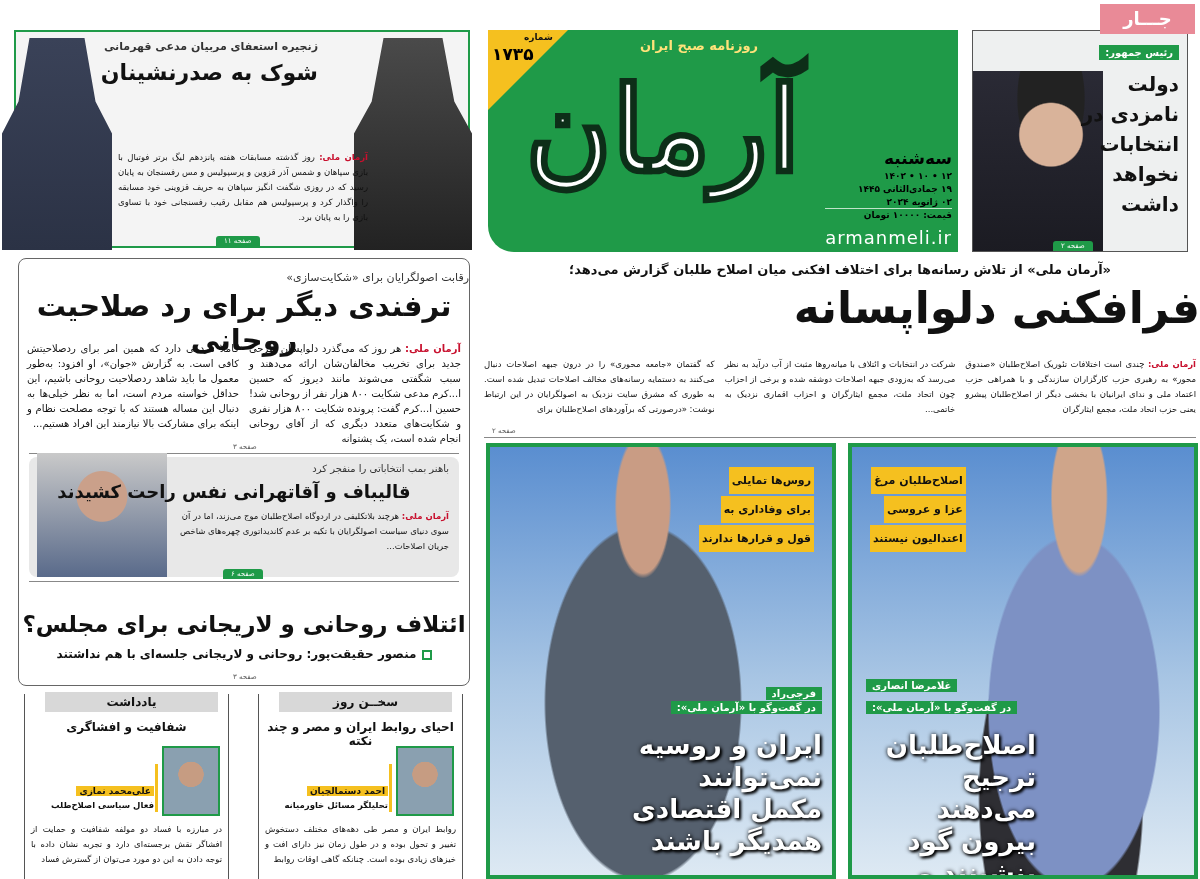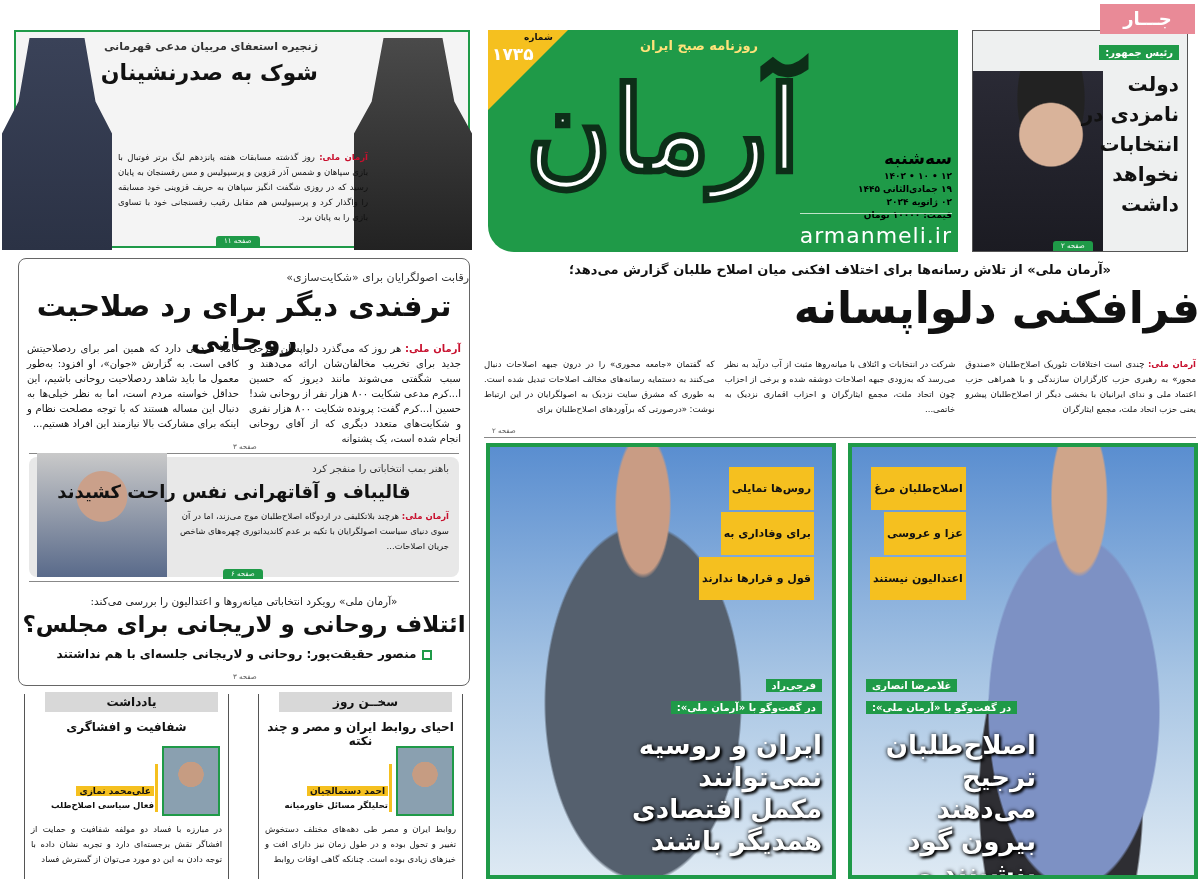--- a/index.html
+++ b/index.html
@@ -4,25 +4,25 @@
 <style>
 *{box-sizing:border-box;margin:0;padding:0}
 body{width:1200px;height:879px;overflow:hidden;background:#fff;font-family:"DejaVu Sans",sans-serif;direction:rtl;position:relative;color:#111}
 .abs{position:absolute}
 
 #masthead{left:488px;top:30px;width:470px;height:222px;background:#1f9a48;border-radius:0 0 0 26px;overflow:hidden}
 #masthead .logo{position:absolute;left:10px;top:0;width:330px;height:222px;color:#fff;font-family:"DejaVu Serif",serif;font-weight:bold;font-size:118px;line-height:200px;text-align:center;-webkit-text-stroke:3px #0d2e18;direction:rtl}
 #masthead .tagline{position:absolute;right:200px;top:8px;color:#ffe27a;font-size:13px;font-weight:bold}
 #issue{position:absolute;left:0;top:0;width:0;height:0;border-top:80px solid #f5c01f;border-right:80px solid transparent}
 #issue-label{position:absolute;left:36px;top:2px;font-size:9px;font-weight:bold;color:#111}
-#issue-num{position:absolute;left:4px;top:14px;font-size:17px;font-weight:bold;color:#ffffff;direction:ltr}
+#issue-num{position:absolute;left:4px;top:14px;font-size:17px;font-weight:bold;color:#000000;direction:ltr}
 #masthead .dateblock{position:absolute;right:6px;top:118px;color:#000000;text-align:right;font-weight:bold}
 #masthead .dateblock .day{font-size:17px;margin-bottom:2px}
 #masthead .dateblock .line{font-size:9px;line-height:13px}
-#masthead .url{position:absolute;right:6px;bottom:4px;color:#fff;font-size:22px;direction:ltr;letter-spacing:1px;border-top:1px solid #bfe3c9;padding-top:9px}
+#masthead .url{position:absolute;right:6px;bottom:4px;color:#fff;font-size:18px;direction:ltr;letter-spacing:1px;border-top:1px solid #bfe3c9;padding-top:18px}
 
 #jar{left:1100px;top:4px;width:95px;height:30px;background:#e98a97;color:#fff;font-weight:bold;font-size:18px;text-align:center;line-height:30px;letter-spacing:6px}
 #raisi{left:972px;top:30px;width:216px;height:222px;background:#eef0f0;border:1px solid #555;overflow:hidden}
 #raisi .kicker{position:absolute;right:8px;top:14px;background:#1f9a48;color:#fff;font-size:10px;padding:2px 6px;font-weight:bold}
 #raisi .title{position:absolute;right:8px;top:38px;width:120px;font-size:20px;font-weight:bold;line-height:30px;text-align:right;color:#111}
 #raisi .photo{position:absolute;left:0;top:40px;width:130px;height:182px;background:radial-gradient(circle at 60% 35%,#d9b39a 0 22%,transparent 23%),radial-gradient(ellipse at 60% 15%,#222 0 30%,transparent 31%),linear-gradient(#2a2a35,#1b1b22)}
 .pagetag{position:absolute;background:#1f9a48;color:#fff;font-size:7px;padding:1px 8px;border-radius:3px 3px 0 0}
 
 #sports{left:14px;top:30px;width:456px;height:218px;border:2px solid #1f9a48;background:#f4f4f4}
 #sports .kicker{position:absolute;right:150px;top:8px;font-size:11px;font-weight:bold;color:#333}
@@ -61,21 +61,21 @@
 .note .title{position:absolute;top:26px;width:100%;text-align:center;font-size:12px;font-weight:bold}
 .note .photo{position:absolute;right:8px;top:52px;width:58px;height:70px;border:2px solid #1f9a48;background:radial-gradient(circle at 50% 40%,#c69c82 0 26%,transparent 27%),#8aa0b0}
 .note .name{position:absolute;right:74px;top:92px;background:#f5c01f;font-size:9px;font-weight:bold;padding:0 3px}
 .note .role{position:absolute;right:74px;top:106px;font-size:8.5px;font-weight:bold}
 .note .vbar{position:absolute;right:70px;top:70px;width:3px;height:48px;background:#f5c01f}
 .note .body{position:absolute;top:128px;right:6px;left:6px;font-size:8.5px;line-height:15px;text-align:justify}
 
 .feature{position:absolute;top:443px;width:350px;height:436px;border:4px solid #1f9a48;background:linear-gradient(#5a8ed0,#a9c6e4 55%,#dde9f3);overflow:hidden}
 .feature .person{position:absolute;bottom:0;width:260px;height:430px}
 .feature .quote{position:absolute;top:20px;font-size:11px;font-weight:bold;line-height:19px}
-.feature .quote span{background:#f5c01f;padding:12px 3px;display:inline-block;margin-bottom:2px}
+.feature .quote span{background:#f5c01f;padding:4px 3px;display:inline-block;margin-bottom:2px}
 .feature .who{position:absolute;background:#1f9a48;color:#fff;font-size:10px;padding:1px 6px;font-weight:bold}
 .feature .big{position:absolute;color:#fff;font-size:26px;font-weight:bold;line-height:32px;text-shadow:0 0 4px #000,2px 2px 3px #000}
 </style>
 </head>
 <body>
 
 <div id="masthead" class="abs">
   <div id="issue"></div>
   <div id="issue-label">شماره</div>
   <div id="issue-num">۱۷۳۵</div>
@@ -128,21 +128,20 @@
   <div class="pgnum" style="left:214px;top:184px">صفحه ۳</div>
   <div class="hrule" style="left:10px;top:194px;width:430px"></div>
   <div id="qalibaf">
     <div class="photo"></div>
     <div class="kicker">باهنر بمب انتخاباتی را منفجر کرد</div>
     <div class="title">قالیباف و آقاتهرانی نفس راحت کشیدند</div>
     <div class="body"><span class="redlead">آرمان ملی:</span> <span>هرچند بلاتکلیفی در اردوگاه اصلاح‌طلبان موج می‌زند، اما در آن سوی دنیای سیاست اصولگرایان با تکیه بر عدم کاندیداتوری چهره‌های شاخص جریان اصلاحات...</span></div>
     <div class="pagetag" style="left:194px;bottom:-2px">صفحه ۶</div>
   </div>
   <div class="hrule" style="left:10px;top:322px;width:430px"></div>
-  <div id="etelaf-kicker">«آرمان ملی» رویکرد انتخاباتی میانه‌روها و اعتدالیون را بررسی می‌کند:</div>
   <div id="etelaf-title">ائتلاف روحانی و لاریجانی برای مجلس؟</div>
   <div id="etelaf-sub"><span class="sqg"></span><span>منصور حقیقت‌پور: روحانی و لاریجانی جلسه‌ای با هم نداشتند</span></div>
   <div class="pgnum" style="left:214px;top:414px">صفحه ۳</div>
 </div>
 
 <div class="note" style="left:258px">
   <div class="head">سخــن روز</div>
   <div class="title">احیای روابط ایران و مصر و چند نکته</div>
   <div class="photo"></div>
   <div class="vbar"></div>
@@ -161,21 +160,21 @@
   <div class="body">در مبارزه با فساد دو مولفه شفافیت و حمایت از افشاگر نقش برجسته‌ای دارد و تجربه نشان داده با توجه دادن به این دو مورد می‌توان از گسترش فساد</div>
 </div>
 
 <div class="feature" style="left:486px">
   <div class="person" style="left:10px;background:radial-gradient(ellipse at 55% 14%,#c99c84 0 13%,transparent 14%),radial-gradient(ellipse at 55% 60%,#55606e 0 48%,transparent 49%)"></div>
   <div class="quote" style="right:18px;text-align:right">
     <span>روس‌ها تمایلی</span><br>
     <span>برای وفاداری به</span><br>
     <span>قول و قرارها ندارند</span>
   </div>
-  <div class="who" style="right:10px;top:232px">فرجی‌راد</div>
+  <div class="who" style="right:10px;top:240px">فرجی‌راد</div>
   <div class="who" style="right:10px;top:254px">در گفت‌وگو با «آرمان ملی»:</div>
   <div class="big" style="right:10px;top:282px;width:200px;text-align:right">ایران و روسیه نمی‌توانند مکمل اقتصادی همدیگر باشند</div>
 </div>
 
 <div class="feature" style="left:848px">
   <div class="person" style="right:-10px;background:radial-gradient(ellipse at 52% 12%,#cfa58a 0 14%,transparent 15%),radial-gradient(ellipse at 50% 62%,#7d91c4 0 46%,transparent 47%),radial-gradient(ellipse at 45% 82%,#2e2e33 0 40%,transparent 41%)"></div>
   <div class="quote" style="left:18px;text-align:right">
     <span>اصلاح‌طلبان مرغ</span><br>
     <span>عزا و عروسی</span><br>
     <span>اعتدالیون نیستند</span>

